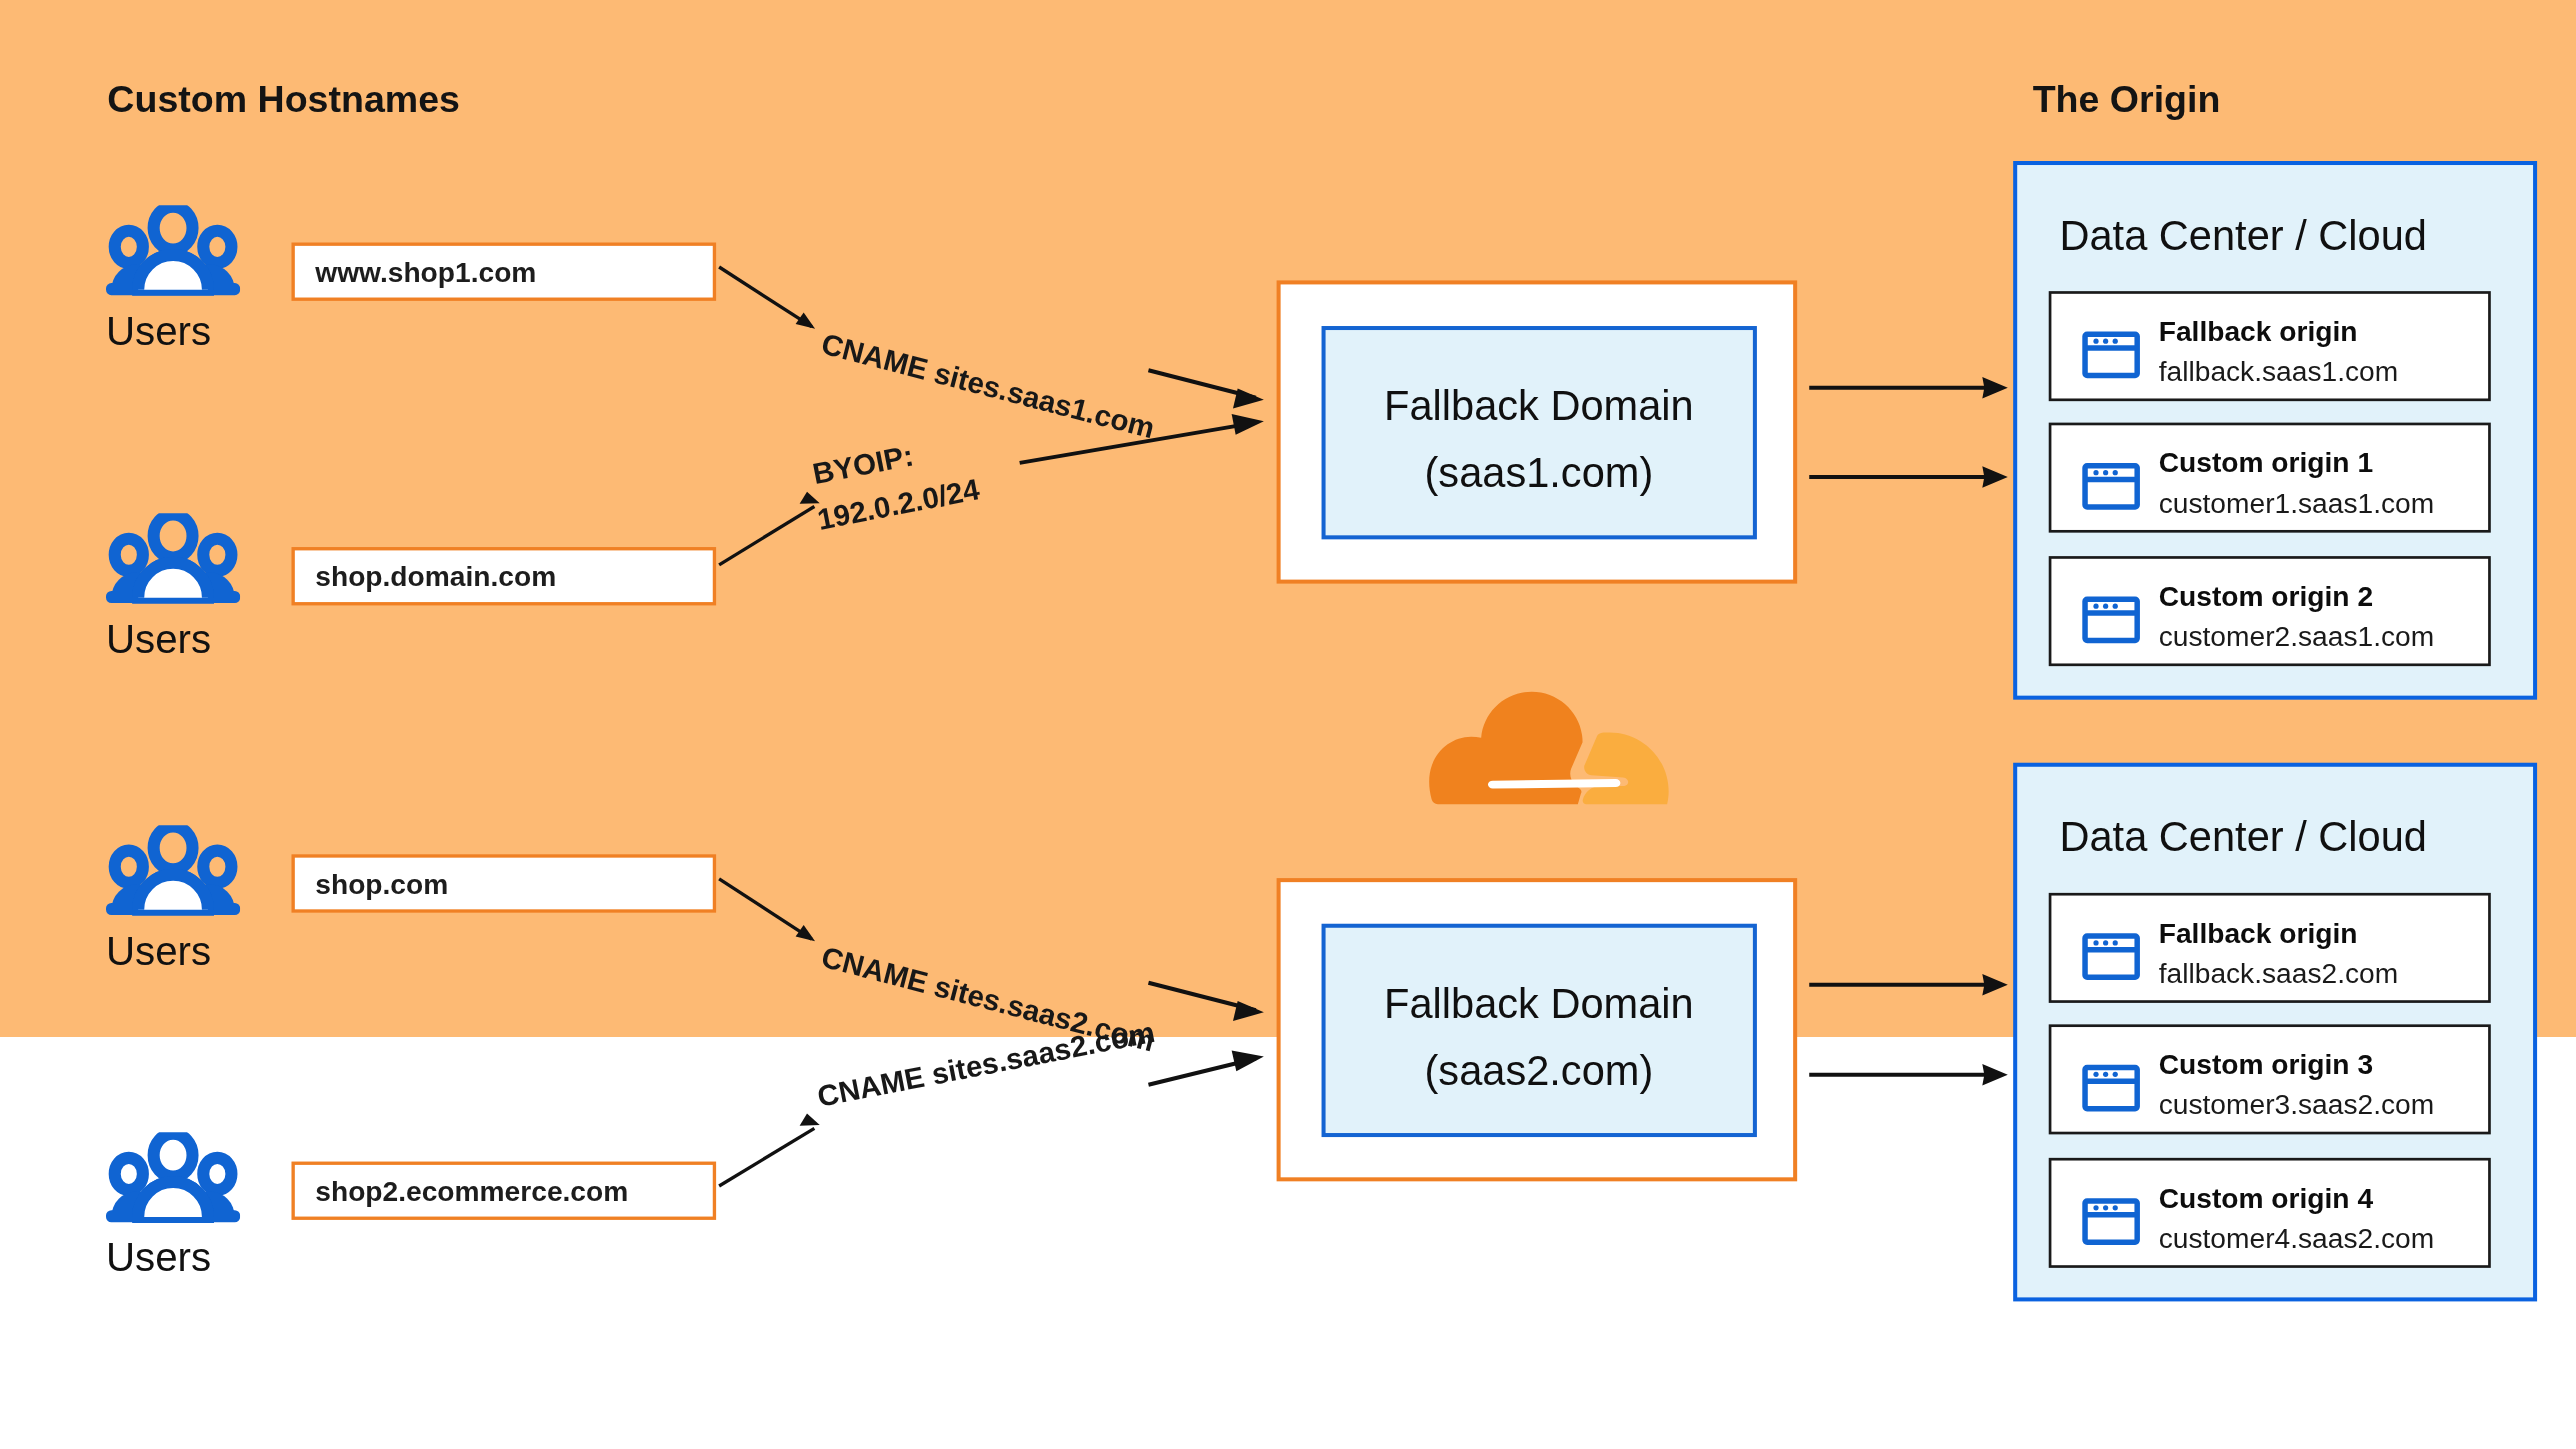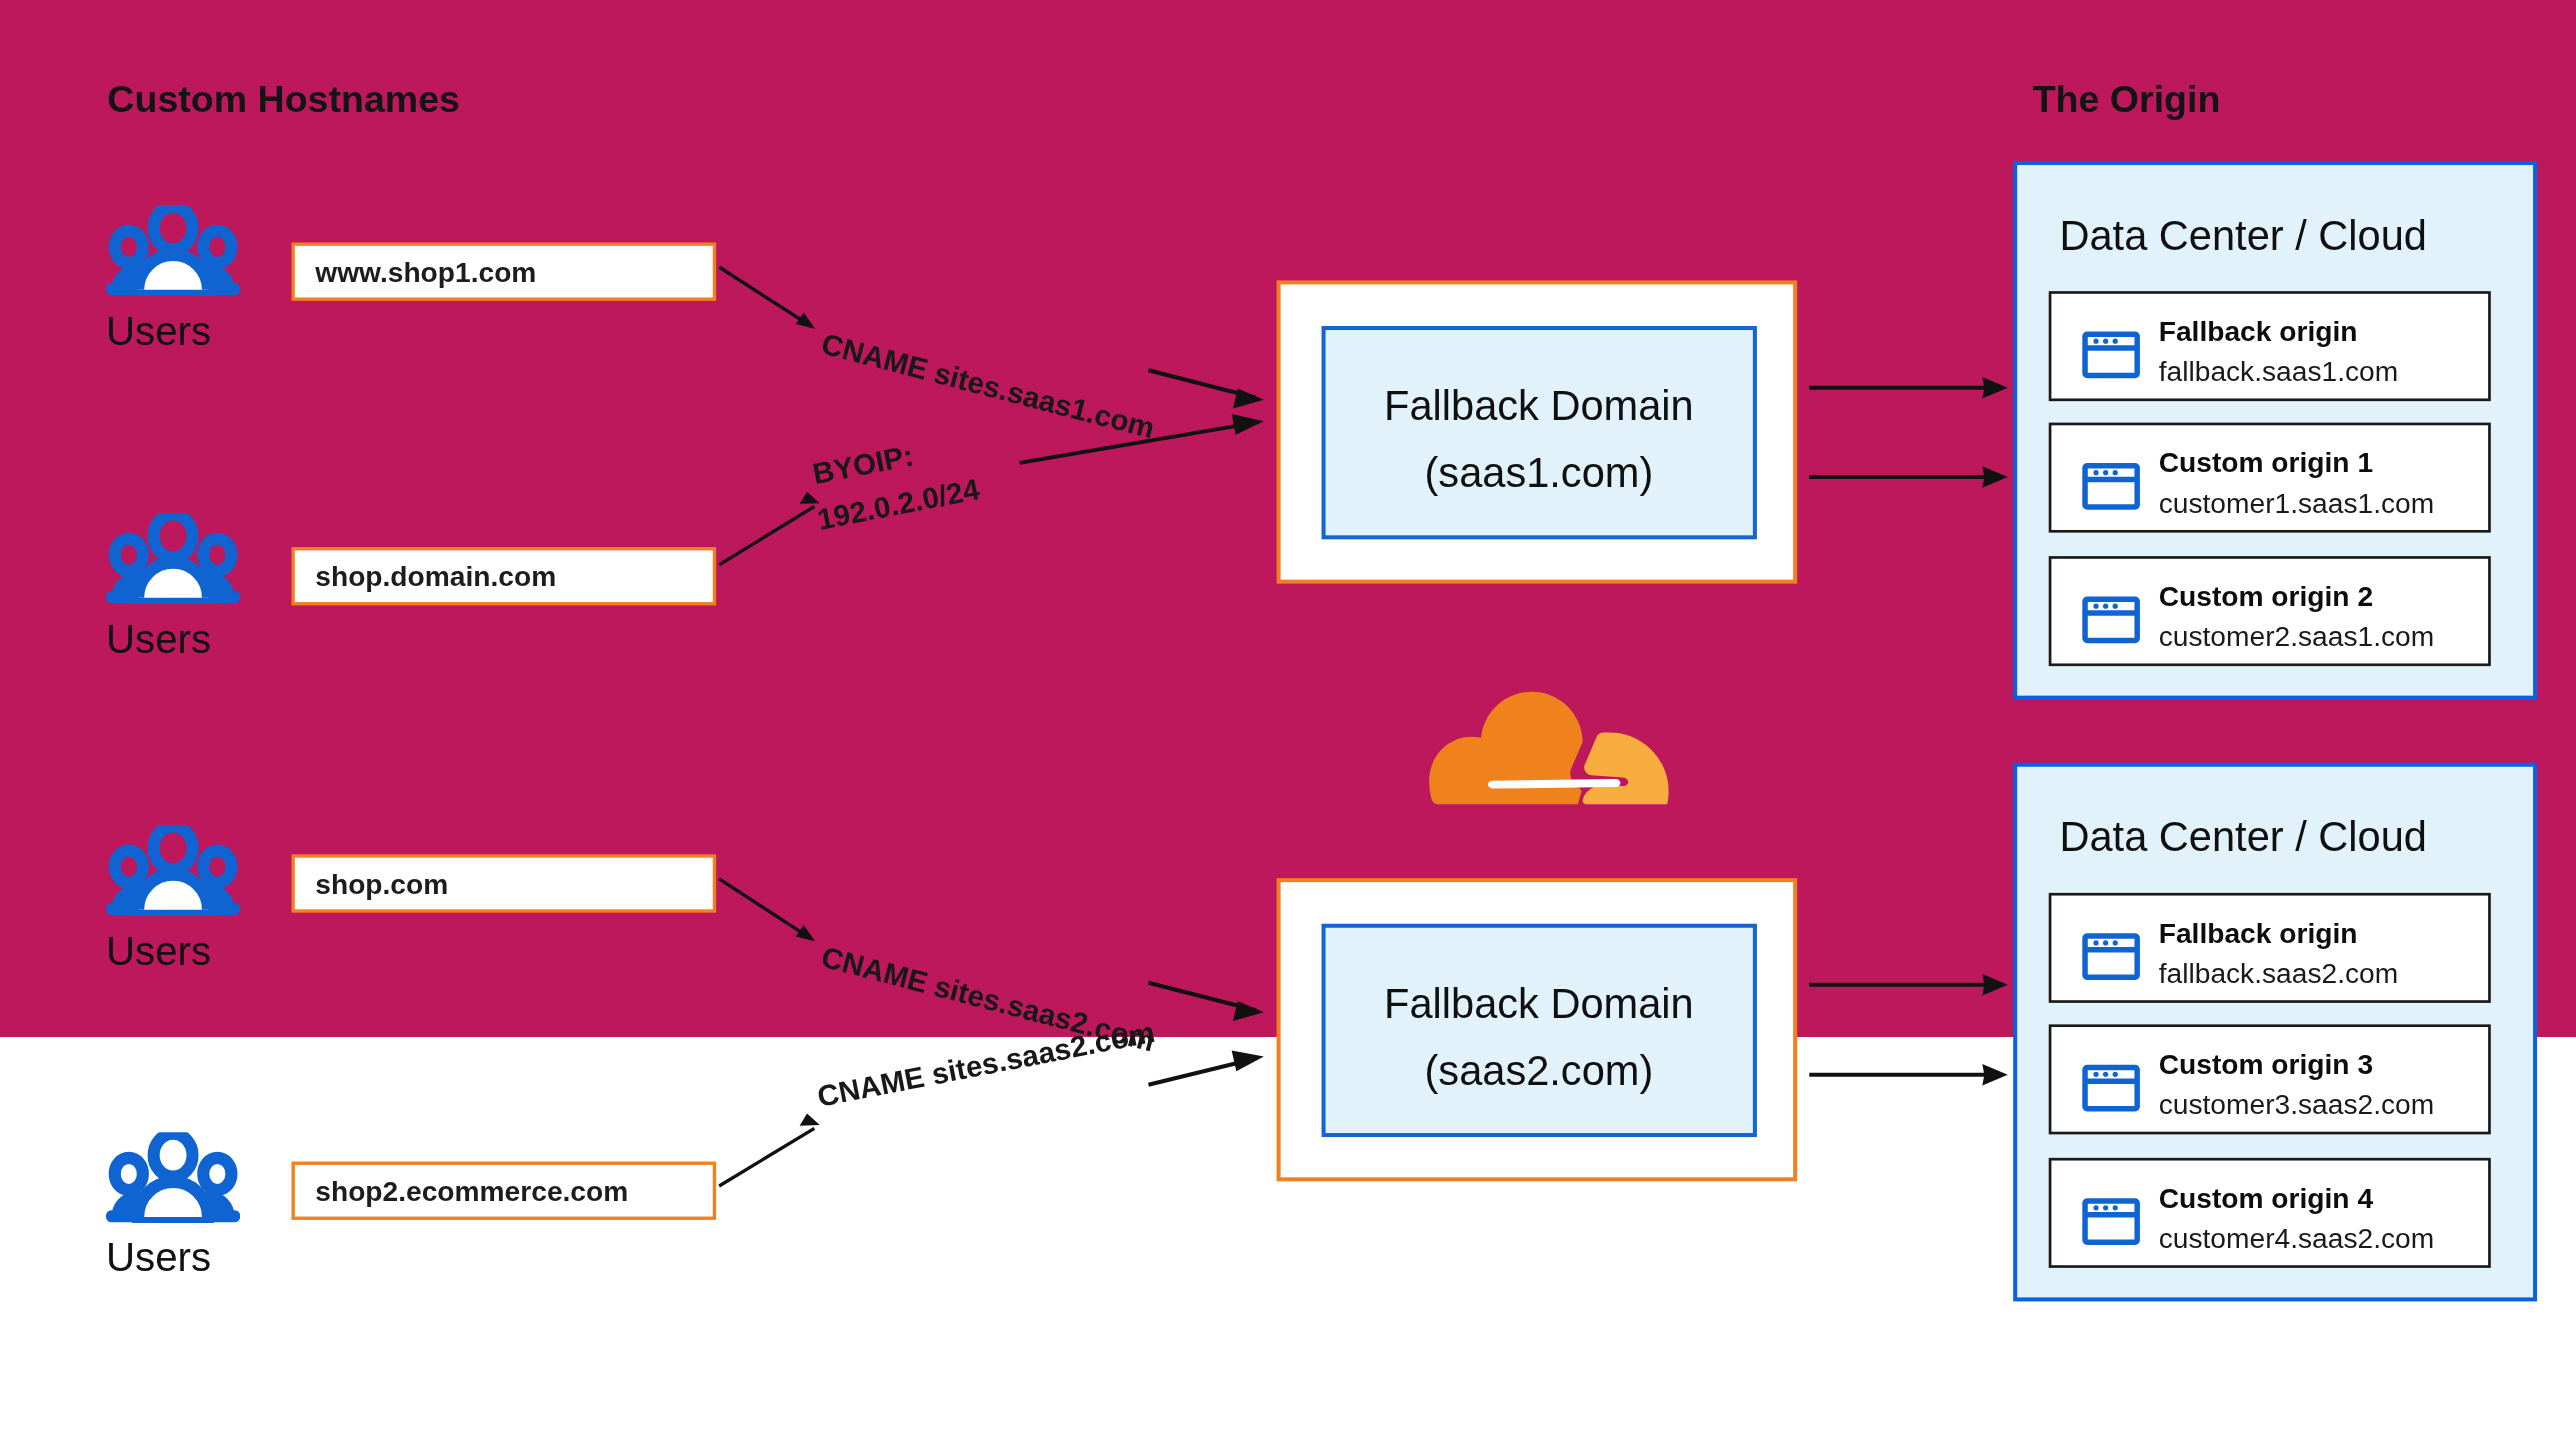--- a/index.html
+++ b/index.html
@@ -10,21 +10,21 @@
   body {
     width: 2576px;
     height: 1449px;
     font-family: "Liberation Sans", sans-serif;
     overflow: hidden;
   }
   #stage {
     position: relative;
     width: 2576px;
     height: 1037px;
-    background: #be185d;
+    background: #fdba74;
   }
   svg.diagram {
     position: absolute;
     top: 0;
     left: 0;
     width: 2576px;
     height: 1449px;
     display: block;
   }
   .col-heading {

